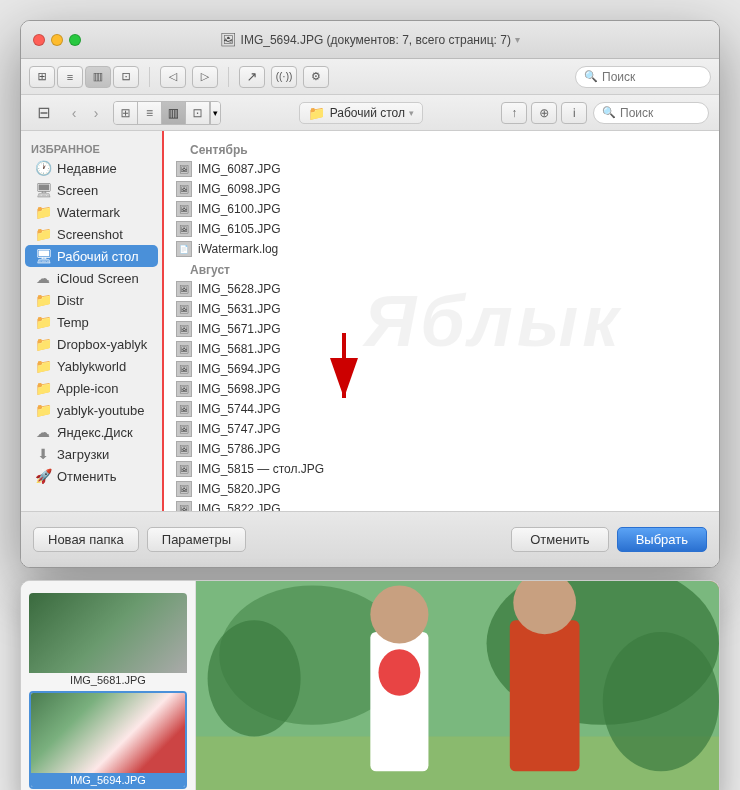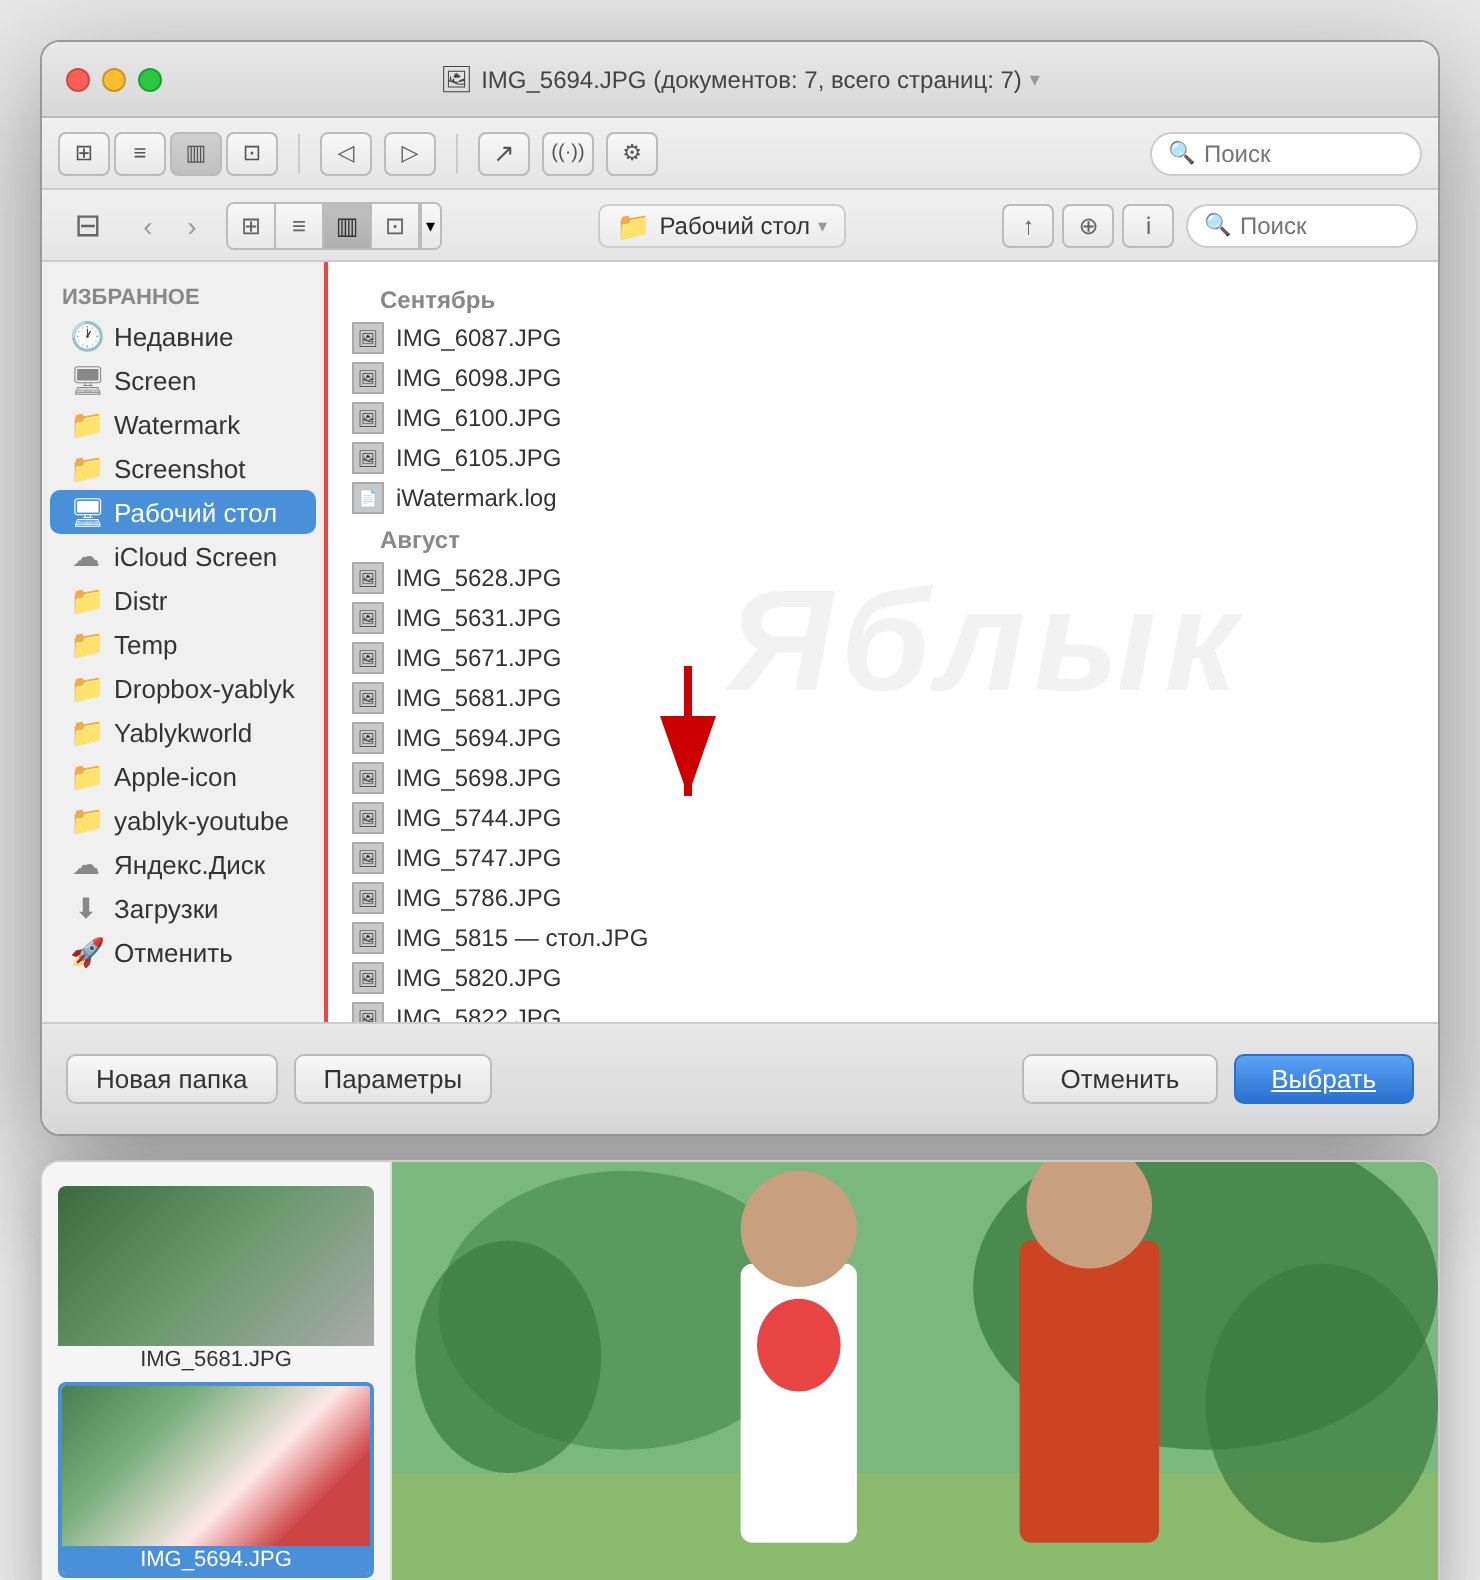--- a/index.html
+++ b/index.html
@@ -355,21 +355,20 @@
     }
     .btn-select {
       padding: 4px 18px;
       border-radius: 5px;
       border: 1px solid #2a70d0;
       background: linear-gradient(to bottom, #5ba3f5, #2a70d0);
       font-size: 13px;
       color: #fff;
       cursor: pointer;
       font-weight: 500;
-      text-decoration: underline;
     }
 
     
     .preview-area {
       width: 700px;
       background: #fff;
       border-radius: 10px;
       box-shadow: 0 10px 30px rgba(0,0,0,0.3);
       margin-top: 12px;
       overflow: hidden;

